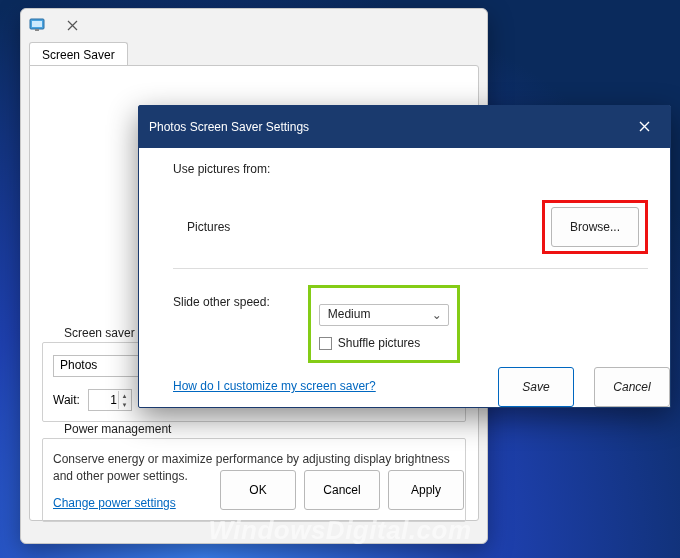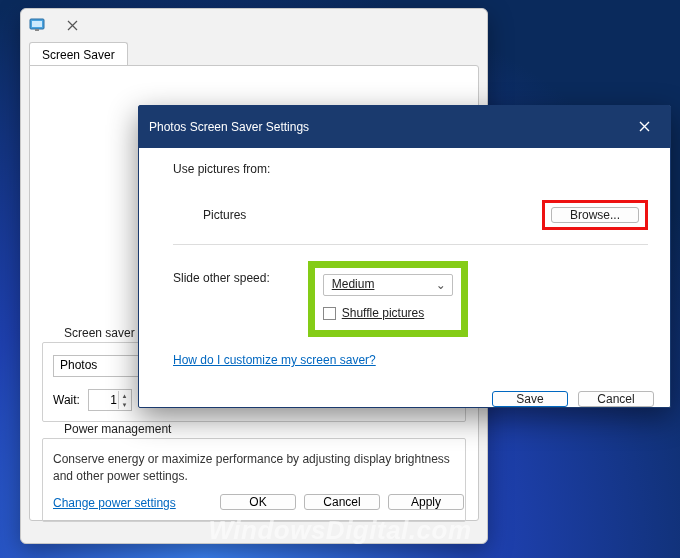--- a/index.html
+++ b/index.html
@@ -56,60 +56,60 @@
   .spin .arrows div { flex:1; border-left:1px solid #d0d0d0; display:flex; align-items:center; justify-content:center; font-size:7px; color:#555; }
 
   .pm-group { position:absolute; left:12px; right:12px; top:364px; }
   .pm-text { font-size:12px; color:#333; line-height:1.4; }
   .link { color:#0067c0; text-decoration:underline; font-size:12px; cursor:pointer; }
 
   .parent-buttons {
     position:absolute; right:14px; bottom:10px; display:flex; gap:8px;
   }
   .btn {
-    min-width:76px; height:16px; font-size:12px; background:#fdfdfd;
+    min-width:76px; height:40px; font-size:12px; background:#fdfdfd;
     border:1px solid #b8b8b8; border-radius:3px; cursor:pointer;
     display:inline-flex; align-items:center; justify-content:center; padding:0 12px;
   }
 
   
   .win-child {
     position: absolute; left: 138px; top: 105px; width: 533px; height: 303px;
     background:#fff; border:1px solid #1a3a6e; border-radius:2px;
     box-shadow: 0 10px 30px rgba(0,0,0,0.45);
   }
   .win-child .titlebar2 {
     height:42px; background:#1a3a6e; color:#fff; display:flex; align-items:center;
     padding:14px 10px; font-size:12px;
   }
   .win-child .titlebar2 .title { flex:1; }
   .win-child .titlebar2 .close2 { width:32px; text-align:center; font-size:14px; }
   .child-body { padding:14px 22px 10px 34px; font-size:12px; color:#222; position:relative; height:calc(100% - 30px); }
   .lbl-use { margin-bottom:24px; }
-  .pictures-row { display:flex; align-items:center; margin-left:30px;gap:44px; }
+  .pictures-row { display:flex; align-items:center; margin-left:14px;gap:44px; }
   .pictures-row .name { flex:1; }
   .browse-wrap { border:3px solid #e11; padding:4px 6px; display:inline-block; }
   .browse-btn { min-width:88px; }
 
   .hr { border:none; border-top:1px solid #ddd; margin:14px 0 16px; }
 
   .speed-row { display:flex; align-items:flex-start; gap:38px; }
-  .speed-box { border:7px solid #84cc16; padding:6px 8px 10px;text-decoration:underline; }
+  .speed-box { border:3px solid #84cc16; padding:16px 8px 10px; }
   .dropdown {
     width:130px; height:22px; border:1px solid #bfbfbf; border-radius:2px; background:#fff;
     font-size:12px; padding:2px 8px; position:relative;
   }
   .dropdown .chev { position:absolute; right:6px; top:3px; color:#555; }
   .chk-row { display:flex; align-items:center; gap:6px; margin-top:10px; }
   .chk { width:13px; height:13px; border:1px solid #888; background:#fff; }
 
   .customize-link { margin-top:16px; display:inline-block; }
 
   .child-buttons {
-    position:absolute; right:16px; bottom:12px; display:flex; gap:10px;
+    position:absolute; right:0; bottom:12px; display:flex; gap:20px;font-style:italic;
   }
   .save-btn { border:1px solid #0067c0; }
 </style>
 </head>
 <body>
 
 <div class="desktop"></div>
 
 <div class="win-parent">
   <div class="titlebar">

